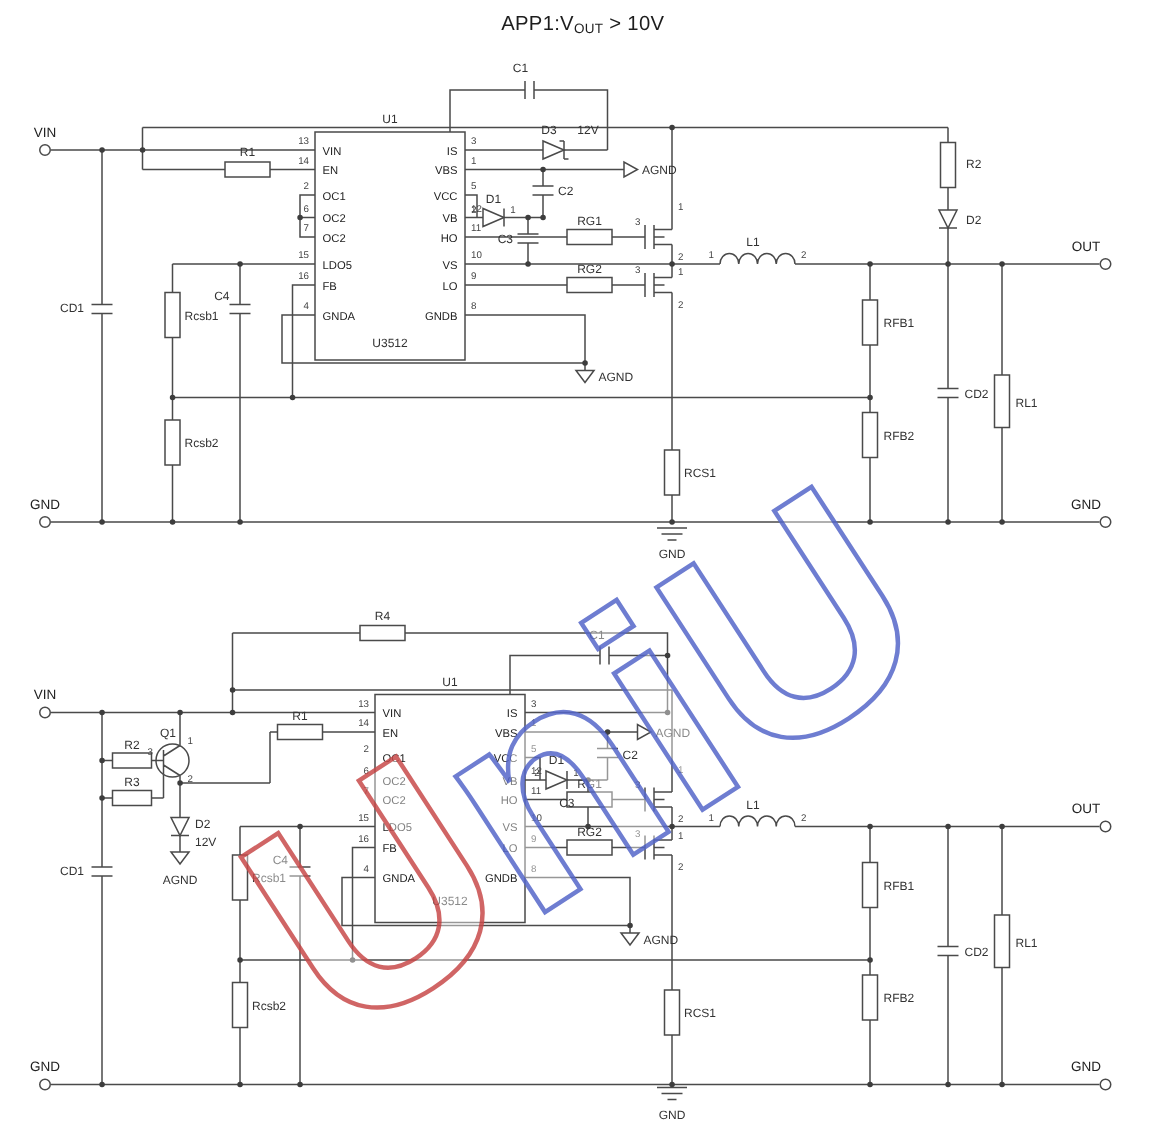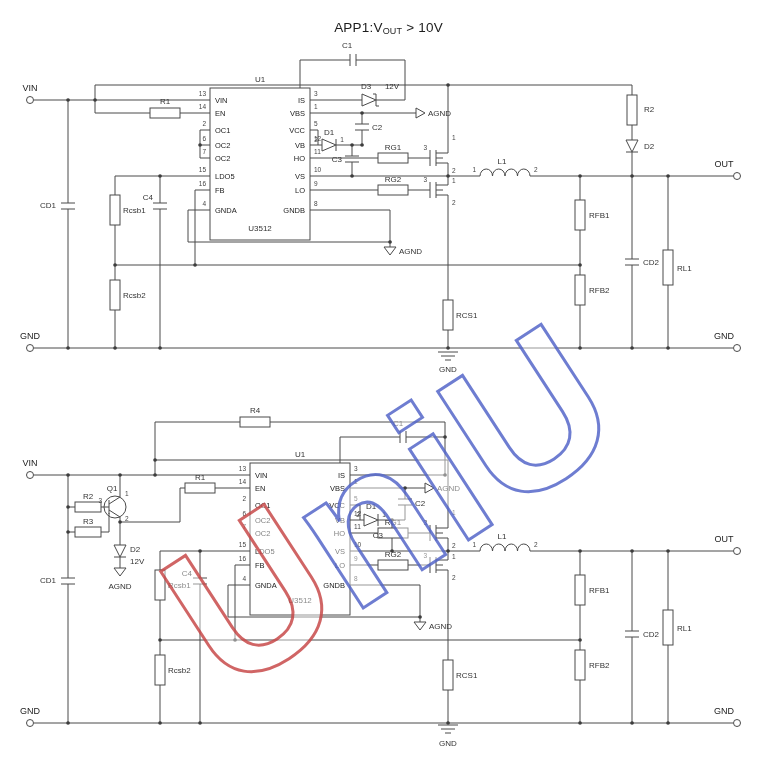--- a/index.html
+++ b/index.html
@@ -1,20 +1,20 @@
 <!DOCTYPE html>
 <html><head>
 <meta charset="utf-8">
 <style>
   html,body{margin:0;padding:0;background:#fff;}
   .stage{position:relative;width:777px;height:765px;background:#ffffff;overflow:hidden;
          font-family:"Liberation Sans", sans-serif;}
   .title{position:absolute;left:0;right:0;text-align:center;font-size:13.5px;color:#1d1d1d;
          font-family:"Liberation Sans", sans-serif;letter-spacing:.2px;}
-  .t1{top:8px;margin-top:12px;} .t2{top:383px;}
+  .t1{top:8px;} .t2{top:383px;}
   .title .sub{font-size:9px;vertical-align:-2px;}
   svg{position:absolute;left:0;top:0;}
   .w{stroke:#4a4a4a;stroke-width:1;fill:none;}
   .dt{stroke:#3d3d3d;stroke-width:3.6;stroke-linecap:round;fill:none;}
   .cp{fill:#ffffff;stroke:#4a4a4a;stroke-width:1;}
   .tm{fill:#ffffff;stroke:#4a4a4a;stroke-width:1;}
   text{font-family:"Liberation Sans", sans-serif;font-size:8px;fill:#333;}
   .pn{font-size:7.5px;fill:#222;}
   .no{font-size:6.5px;fill:#444;}
   .big{font-size:9px;fill:#222;}

